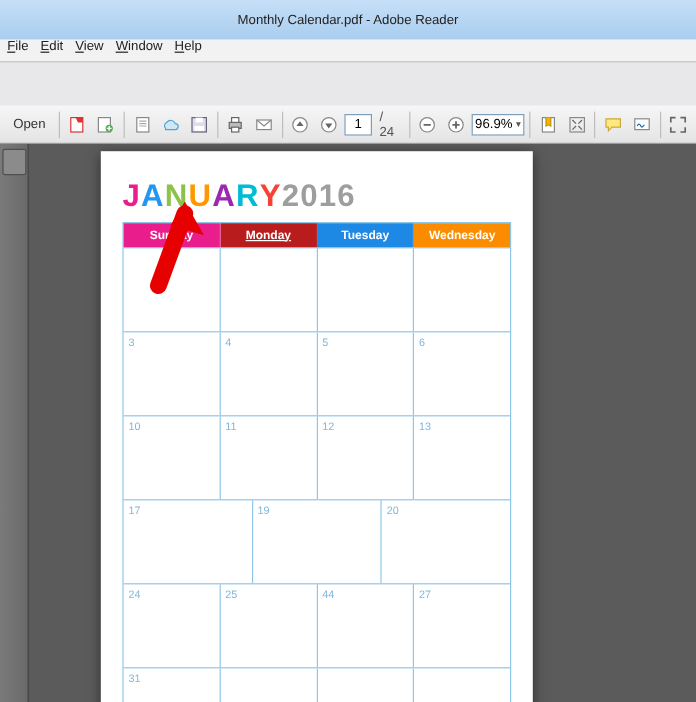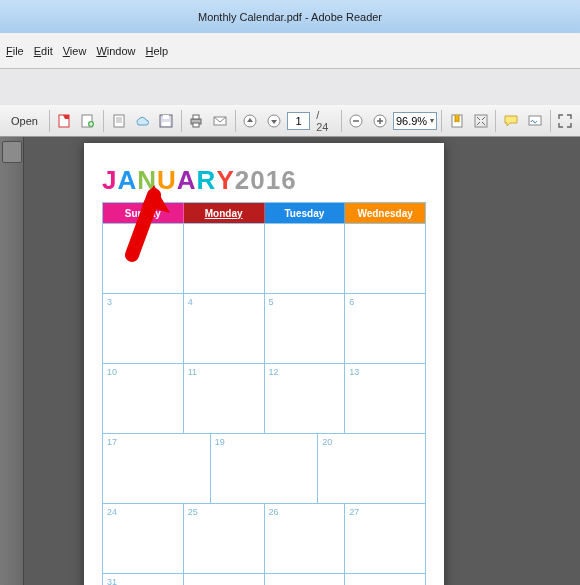--- a/index.html
+++ b/index.html
@@ -13,25 +13,25 @@
   }
   .titlebar {
     height: 33px;
     background: linear-gradient(#c6dff7, #a9cdee);
     padding: 2px 6px;
     font-size: 11px;
     color: #222;
     display: flex; align-items: center; justify-content: center;
   }
   .menubar {
-    height: 36px;
+    height: 19px;
     background: #f2f2f2;
     border-bottom: 1px solid #c1c1c1;
     padding: 0 6px;
-    display: flex; align-items: center; gap: 10px;
+    display: flex; gap: 10px;
     font-size: 11px;
     color: #222;
   }
   .menubar span { cursor: default; }
   .menubar span u { text-decoration: underline; }
   .toolbar {
     height: 32px;
     background: linear-gradient(#f6f6f6, #e4e4e4);
     border-bottom: 1px solid #9a9a9a;
     display: flex; align-items: center;
@@ -338,21 +338,21 @@
             <div class="cal-cell">13</div>
           </div>
           <div class="cal-row">
             <div class="cal-cell">17</div>
             <div class="cal-cell">19</div>
             <div class="cal-cell">20</div>
           </div>
           <div class="cal-row">
             <div class="cal-cell">24</div>
             <div class="cal-cell">25</div>
-            <div class="cal-cell">26</div>
+            <div class="cal-cell">44</div>
             <div class="cal-cell">27</div>
           </div>
           <div class="cal-row">
             <div class="cal-cell">31</div>
             <div class="cal-cell"></div>
             <div class="cal-cell"></div>
             <div class="cal-cell"></div>
           </div>
         </div>
     </div>

